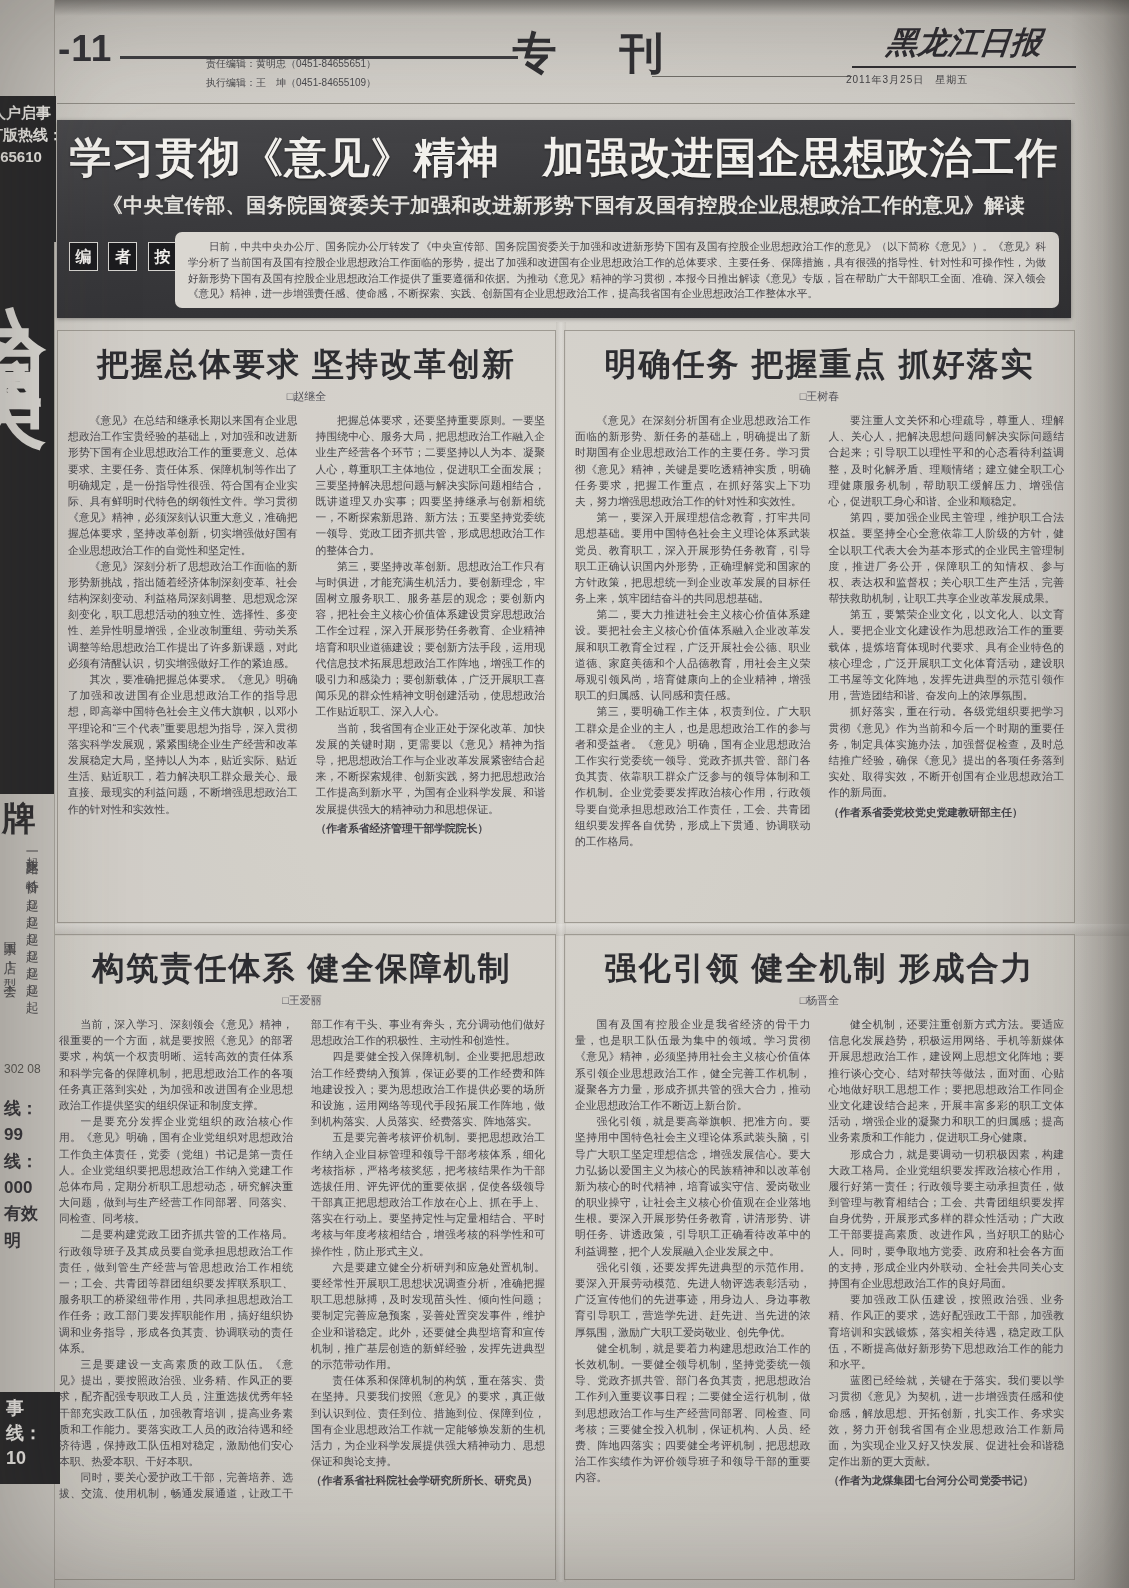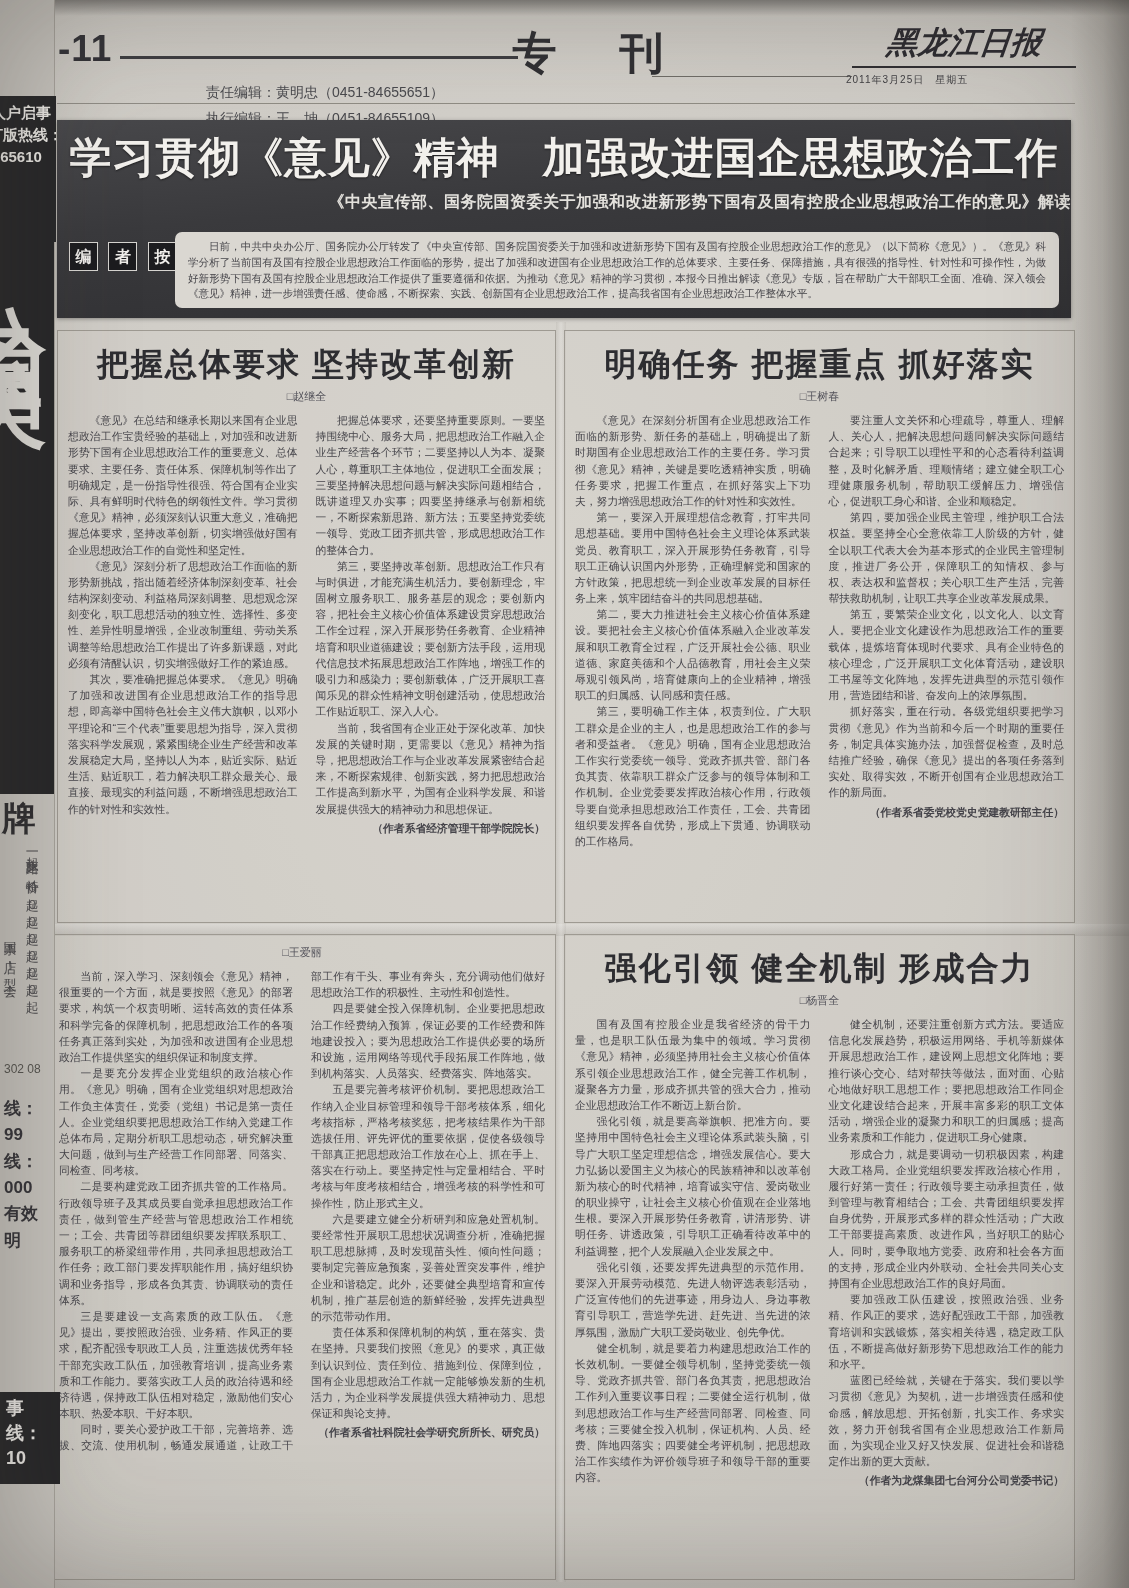--- a/index.html
+++ b/index.html
@@ -27,49 +27,49 @@
   .strip-midchar{top:796px;left:2px;font-size:34px;font-weight:800;color:#2e2d30;}
   .strip-ad{top:844px;left:0;width:54px;height:256px;overflow:hidden;color:#4b4a4d;}
   .strip-ad span{writing-mode:vertical-rl;font-size:13px;letter-spacing:2px;display:inline-block;line-height:1.2;margin-left:2px;}
   .strip-nums{top:1062px;left:4px;font-size:12px;color:#55544f;}
   .strip-contact{top:1096px;left:0;width:54px;text-align:left;padding-left:4px;font-weight:700;color:#343338;font-size:17px;line-height:1.55;}
   .strip-bottom{top:1392px;height:88px;font-weight:800;font-size:18px;line-height:1.4;padding:4px 0 0 6px;}
 
   
   .page-num{left:58px;top:28px;font-size:37px;font-weight:800;color:#313136;letter-spacing:1px;}
   .rule-a{left:120px;top:56px;width:398px;height:3px;background:#3d3d41;}
-  .editor-block{left:206px;top:80px;font-size:14px;color:#4a4a4e;line-height:1.85;}
+  .editor-block{left:206px;top:55px;font-size:10px;color:#4a4a4e;line-height:1.85;}
   .section-title{left:468px;top:24px;width:240px;text-align:center;font-family:"Liberation Serif",serif;font-size:44px;font-weight:700;color:#2f2f33;letter-spacing:26px;text-indent:26px;}
   .rule-b{left:652px;top:76px;width:200px;height:1px;background:#6f6c66;}
   .masthead{left:852px;top:22px;width:224px;text-align:center;font-family:"Liberation Serif",serif;font-style:italic;font-weight:700;font-size:31px;color:#2c2b30;transform:skewX(-6deg);}
   .rule-m{left:852px;top:66px;width:224px;height:2px;background:#2f2e32;}
   .date-line{left:846px;top:73px;width:236px;text-align:left;font-size:10px;color:#3f3e42;letter-spacing:1px;}
   .rule-full{left:57px;top:103px;width:1018px;height:1px;background:#8f8c85;}
 
   
   .banner{left:57px;top:120px;width:1014px;height:198px;background:linear-gradient(175deg,#48484b 0%,#3a3a3d 40%,#2f2f32 100%);box-shadow:0 1px 4px rgba(0,0,0,.35);z-index:6;}
   .banner-headline{position:absolute;left:0;top:10px;width:100%;text-align:center;color:#f2f0ec;font-size:42px;font-weight:800;letter-spacing:1px;text-shadow:0 1px 2px rgba(0,0,0,.55);white-space:nowrap;}
-  .banner-subtitle{position:absolute;left:0;top:72px;width:100%;text-align:right;color:#e4e2dd;font-size:16px;font-weight:700;letter-spacing:.5px;white-space:nowrap;}
+  .banner-subtitle{position:absolute;left:0;top:72px;width:100%;text-align:center;color:#e4e2dd;font-size:20px;font-weight:700;letter-spacing:.5px;white-space:nowrap;}
   .note-label{position:absolute;left:12px;top:122px;}
   .note-label span{display:inline-block;width:27px;height:27px;background:#1c1c1f;border:1px solid #d6d4d0;color:#efedea;font-size:16px;font-weight:700;line-height:27px;text-align:center;margin-right:6px;}
   .note-box{position:absolute;left:118px;top:112px;width:884px;height:76px;background:#dad7d1;border-radius:7px;padding:7px 13px;box-sizing:border-box;font-size:10.5px;line-height:1.5;color:#47464b;text-align:justify;text-indent:2em;overflow:hidden;}
 
   
   .article{border:1px solid #9e9a92;box-sizing:border-box;padding:8px 10px;z-index:6;background:rgba(210,207,201,.25);}
   .a1{left:57px;top:330px;width:499px;height:593px;}
   .a2{left:564px;top:330px;width:511px;height:593px;}
   .a3{left:48px;top:934px;width:508px;height:646px;}
   .a4{left:564px;top:934px;width:511px;height:646px;}
   .art-title{text-align:center;font-size:32px;font-weight:800;color:#2d2d31;letter-spacing:2px;margin:4px 0 2px;white-space:nowrap;}
   .art-byline{text-align:center;font-size:11px;color:#53525a;margin:2px 0 8px;}
   .art-body{column-count:2;column-gap:18px;font-size:10.8px;line-height:1.5;color:#45444a;text-align:justify;overflow:hidden;}
   .a1 .art-body,.a2 .art-body{height:502px;}
   .a3 .art-body,.a4 .art-body{height:556px;}
   .art-body p{margin:0;text-indent:2em;}
-  .art-body p:last-child{text-align:right;text-indent:0;font-weight:700;margin-top:3px;}
+  .art-body p:last-child{text-align:left;text-indent:0;font-weight:700;margin-top:3px;}
 </style>
 </head>
 <body>
 
 <div id="page">
 
   <div class="abs top-shadow"></div>
   <div class="abs crease-h"></div>
   <div class="abs crease-v"></div>
 
@@ -151,20 +151,21 @@
         <p>第三，要明确工作主体，权责到位。广大职工群众是企业的主人，也是思想政治工作的参与者和受益者。《意见》明确，国有企业思想政治工作实行党委统一领导、党政齐抓共管、部门各负其责、依靠职工群众广泛参与的领导体制和工作机制。企业党委要发挥政治核心作用，行政领导要自觉承担思想政治工作责任，工会、共青团组织要发挥各自优势，形成上下贯通、协调联动的工作格局。</p>
         <p>要注重人文关怀和心理疏导，尊重人、理解人、关心人，把解决思想问题同解决实际问题结合起来；引导职工以理性平和的心态看待利益调整，及时化解矛盾、理顺情绪；建立健全职工心理健康服务机制，帮助职工缓解压力、增强信心，促进职工身心和谐、企业和顺稳定。</p>
         <p>第四，要加强企业民主管理，维护职工合法权益。要坚持全心全意依靠工人阶级的方针，健全以职工代表大会为基本形式的企业民主管理制度，推进厂务公开，保障职工的知情权、参与权、表达权和监督权；关心职工生产生活，完善帮扶救助机制，让职工共享企业改革发展成果。</p>
         <p>第五，要繁荣企业文化，以文化人、以文育人。要把企业文化建设作为思想政治工作的重要载体，提炼培育体现时代要求、具有企业特色的核心理念，广泛开展职工文化体育活动，建设职工书屋等文化阵地，发挥先进典型的示范引领作用，营造团结和谐、奋发向上的浓厚氛围。</p>
         <p>抓好落实，重在行动。各级党组织要把学习贯彻《意见》作为当前和今后一个时期的重要任务，制定具体实施办法，加强督促检查，及时总结推广经验，确保《意见》提出的各项任务落到实处、取得实效，不断开创国有企业思想政治工作的新局面。</p>
         <p>（作者系省委党校党史党建教研部主任）</p>
       </div>
   </div>
 
   <div class="abs article a3">
+    <div class="art-title">构筑责任体系 健全保障机制</div>
     <div class="art-byline">□王爱丽</div>
     <div class="art-body">
         <p>当前，深入学习、深刻领会《意见》精神，很重要的一个方面，就是要按照《意见》的部署要求，构筑一个权责明晰、运转高效的责任体系和科学完备的保障机制，把思想政治工作的各项任务真正落到实处，为加强和改进国有企业思想政治工作提供坚实的组织保证和制度支撑。</p>
         <p>一是要充分发挥企业党组织的政治核心作用。《意见》明确，国有企业党组织对思想政治工作负主体责任，党委（党组）书记是第一责任人。企业党组织要把思想政治工作纳入党建工作总体布局，定期分析职工思想动态，研究解决重大问题，做到与生产经营工作同部署、同落实、同检查、同考核。</p>
         <p>二是要构建党政工团齐抓共管的工作格局。行政领导班子及其成员要自觉承担思想政治工作责任，做到管生产经营与管思想政治工作相统一；工会、共青团等群团组织要发挥联系职工、服务职工的桥梁纽带作用，共同承担思想政治工作任务；政工部门要发挥职能作用，搞好组织协调和业务指导，形成各负其责、协调联动的责任体系。</p>
         <p>三是要建设一支高素质的政工队伍。《意见》提出，要按照政治强、业务精、作风正的要求，配齐配强专职政工人员，注重选拔优秀年轻干部充实政工队伍，加强教育培训，提高业务素质和工作能力。要落实政工人员的政治待遇和经济待遇，保持政工队伍相对稳定，激励他们安心本职、热爱本职、干好本职。</p>
         <p>同时，要关心爱护政工干部，完善培养、选拔、交流、使用机制，畅通发展通道，让政工干部工作有干头、事业有奔头，充分调动他们做好思想政治工作的积极性、主动性和创造性。</p>
         <p>四是要健全投入保障机制。企业要把思想政治工作经费纳入预算，保证必要的工作经费和阵地建设投入；要为思想政治工作提供必要的场所和设施，运用网络等现代手段拓展工作阵地，做到机构落实、人员落实、经费落实、阵地落实。</p>
         <p>五是要完善考核评价机制。要把思想政治工作纳入企业目标管理和领导干部考核体系，细化考核指标，严格考核奖惩，把考核结果作为干部选拔任用、评先评优的重要依据，促使各级领导干部真正把思想政治工作放在心上、抓在手上、落实在行动上。要坚持定性与定量相结合、平时考核与年度考核相结合，增强考核的科学性和可操作性，防止形式主义。</p>
         <p>六是要建立健全分析研判和应急处置机制。要经常性开展职工思想状况调查分析，准确把握职工思想脉搏，及时发现苗头性、倾向性问题；要制定完善应急预案，妥善处置突发事件，维护企业和谐稳定。此外，还要健全典型培育和宣传机制，推广基层创造的新鲜经验，发挥先进典型的示范带动作用。</p>

